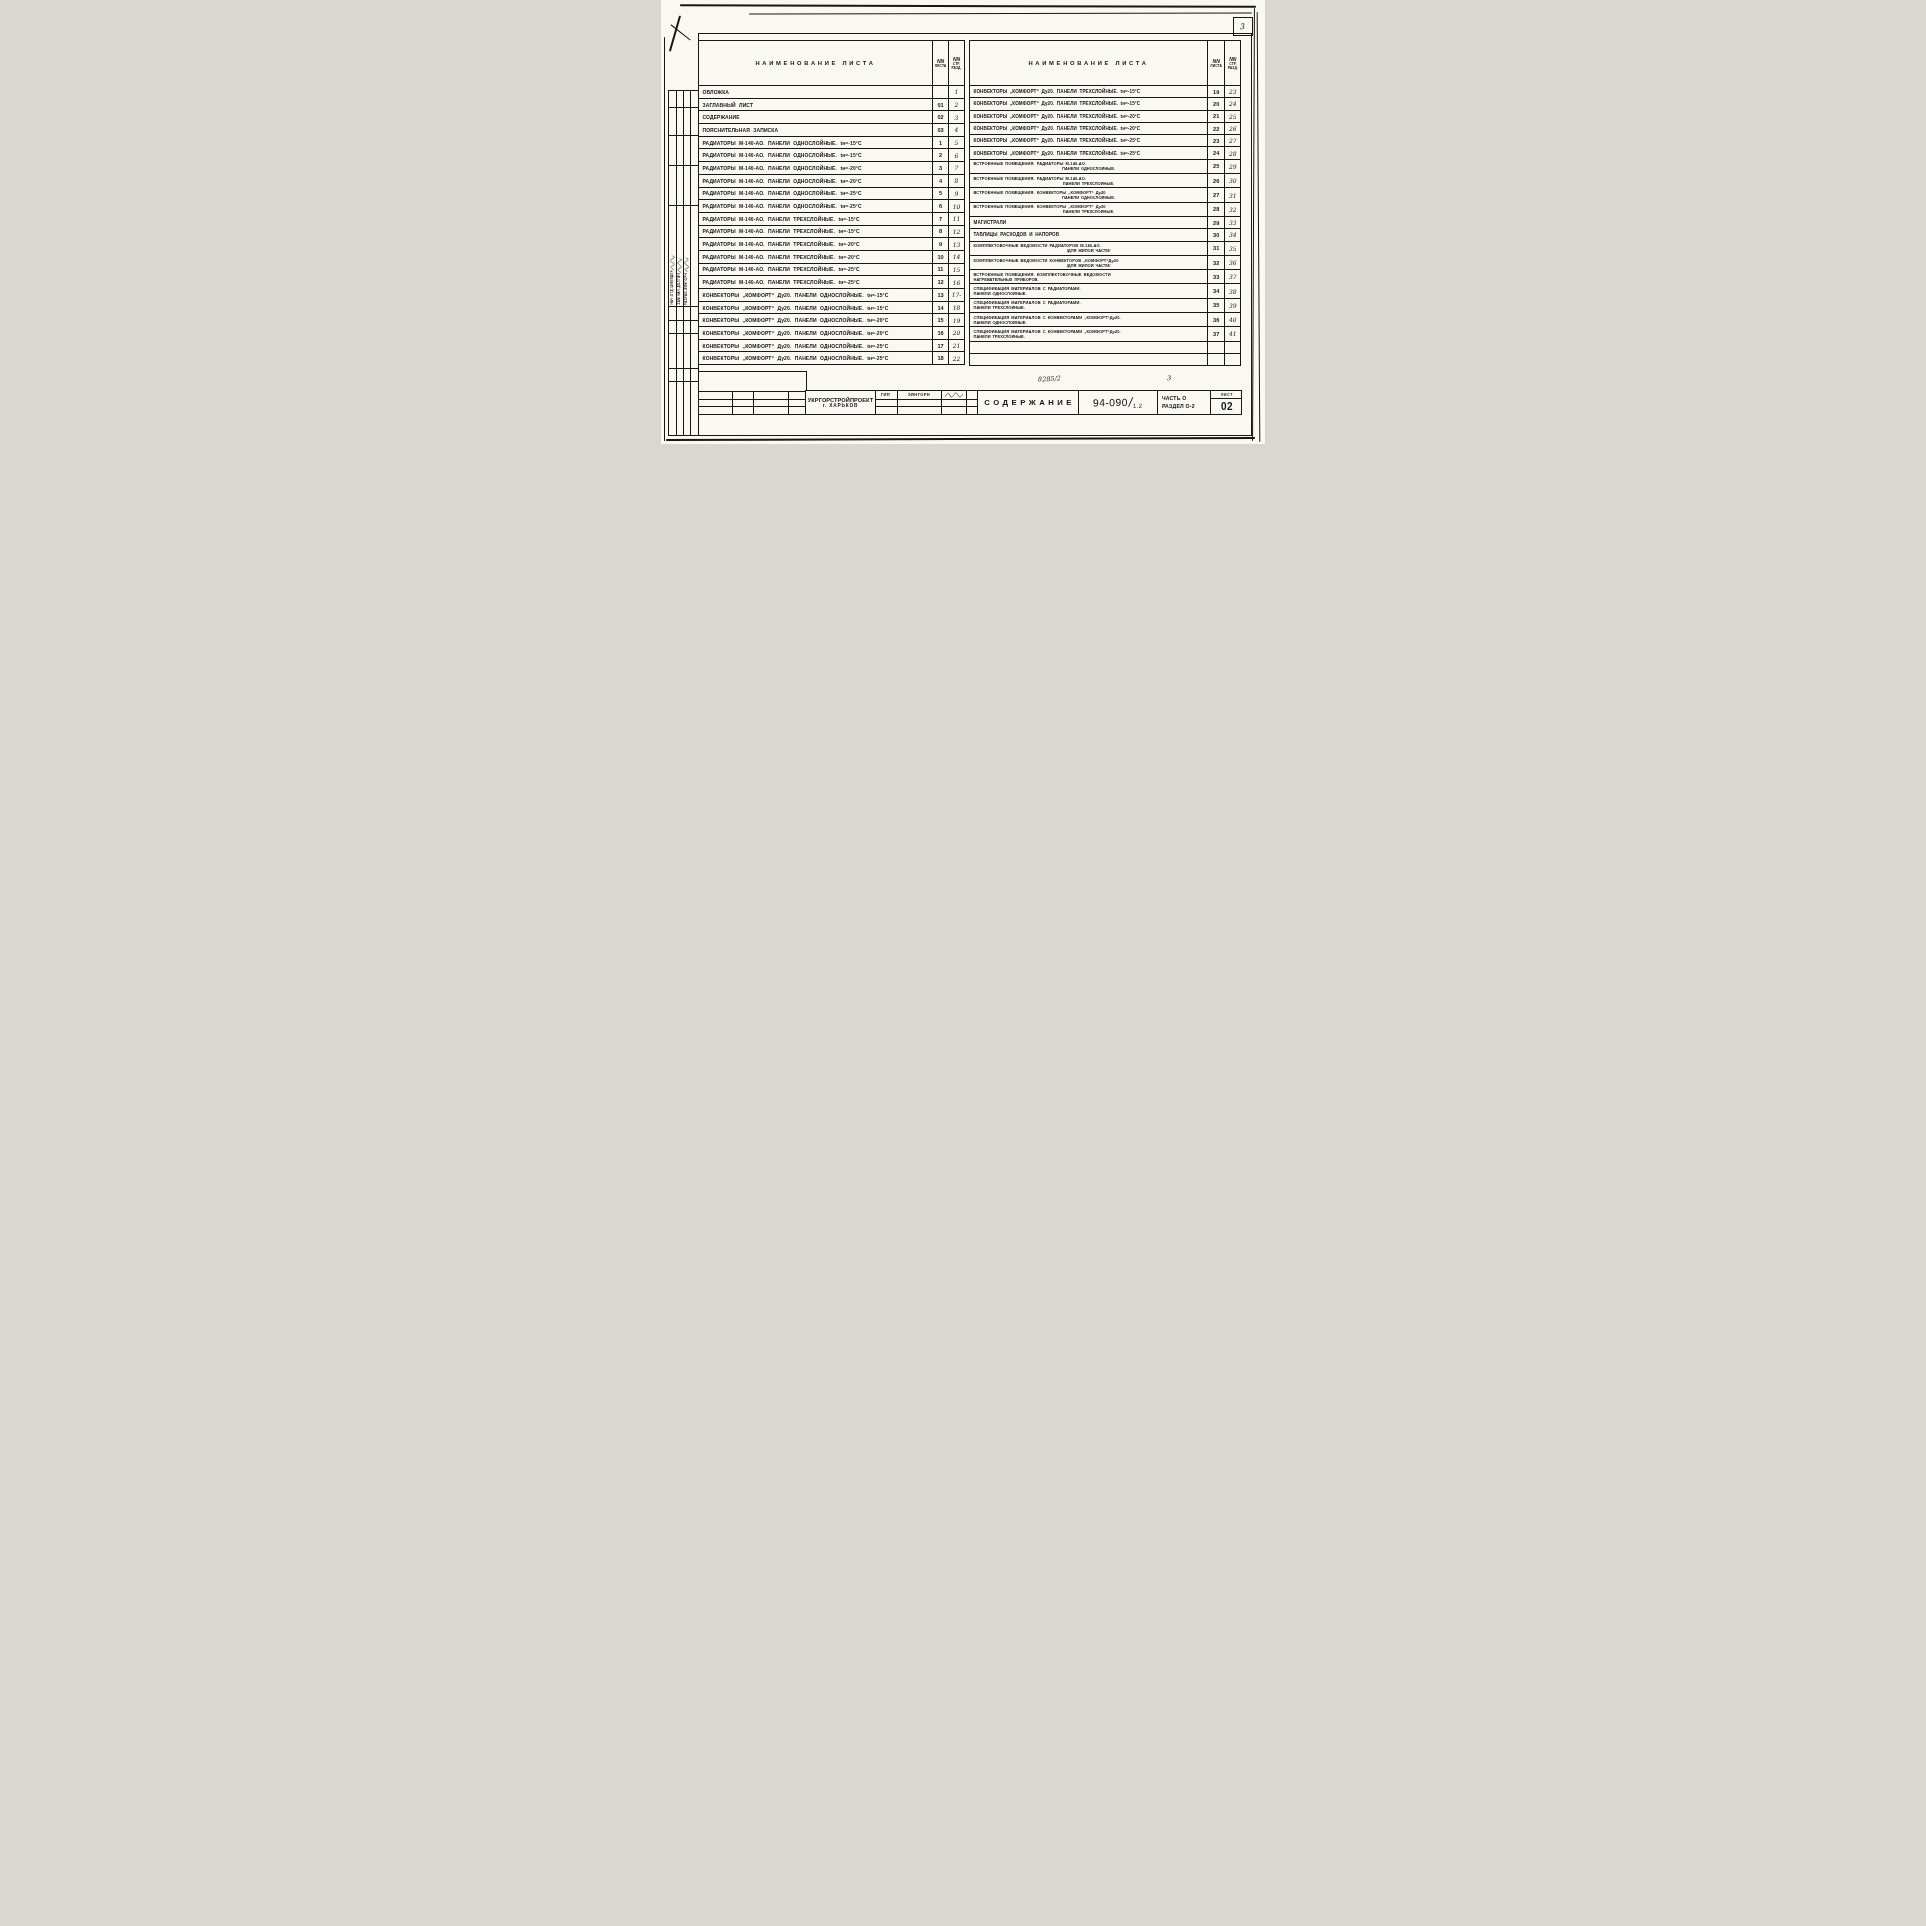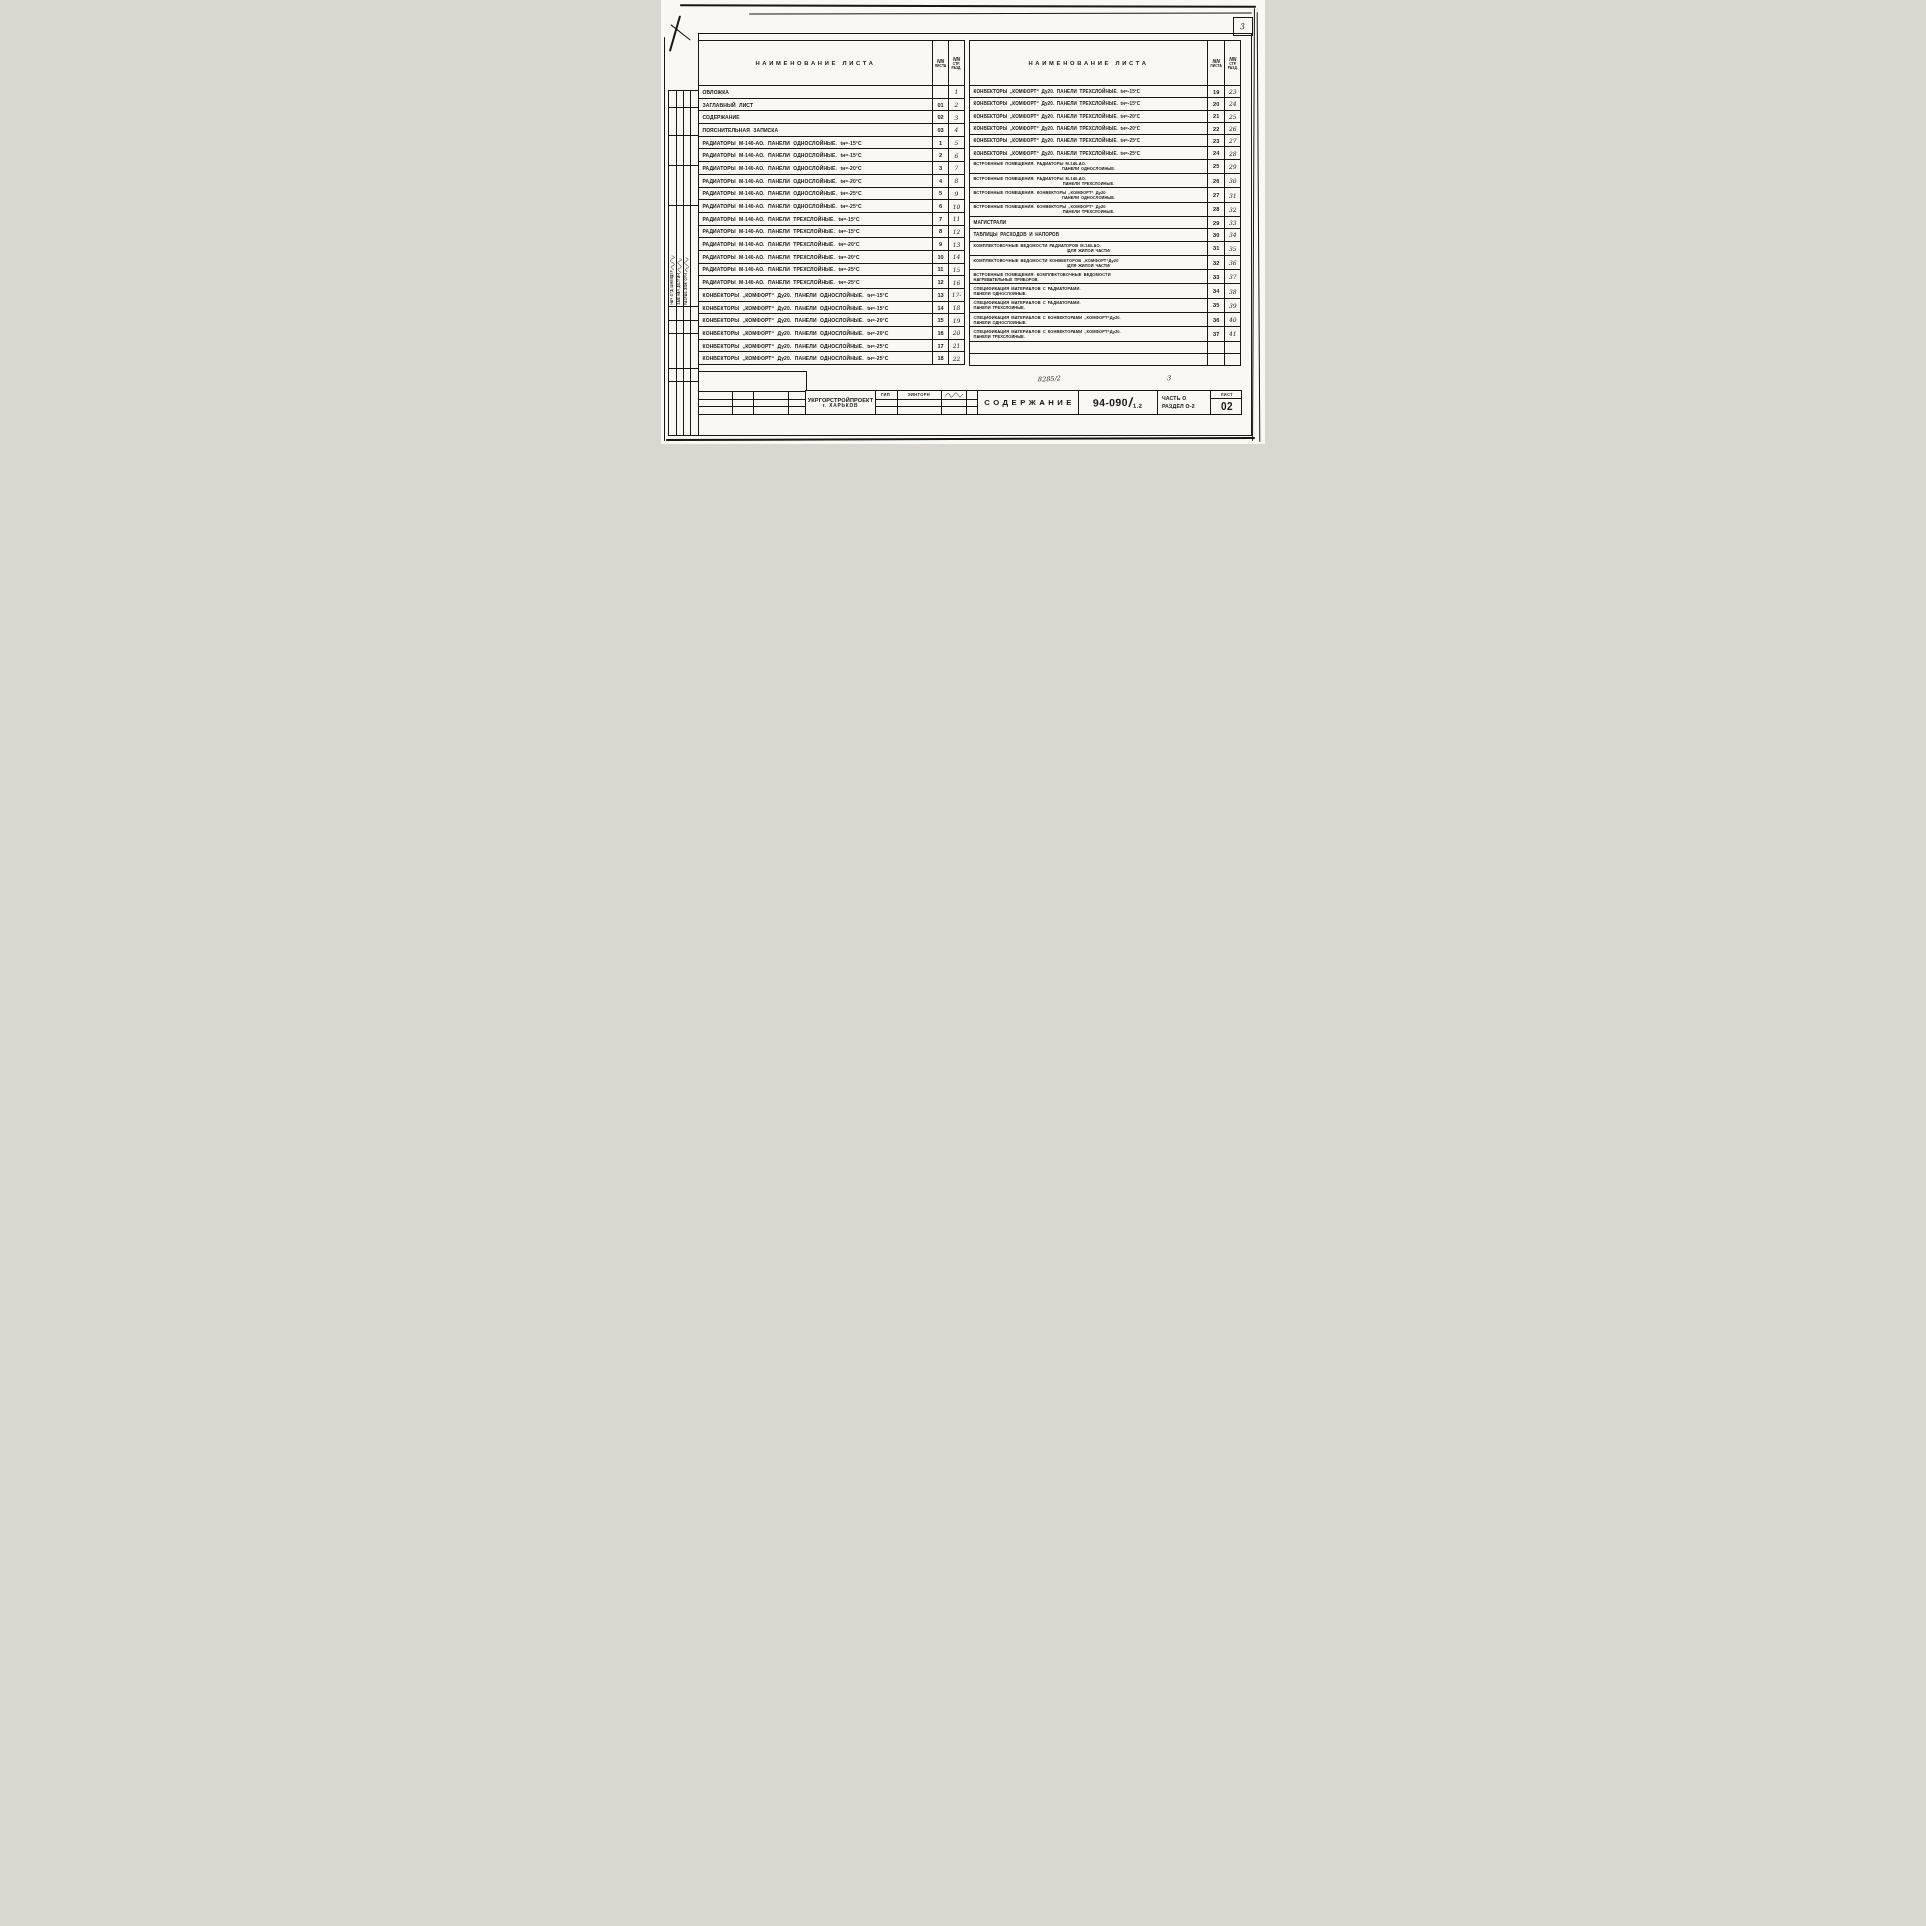--- a/index.html
+++ b/index.html
@@ -51,21 +51,21 @@
 
   
   #tb-grid{position:absolute;left:37px;top:371px;width:107px;height:42px;border:1.2px solid #1a1712;}
   #tb-grid .hl,#tb-grid .vl,#tb-main .hl,#tb-main .vl{position:absolute;background:#1a1712;}
   #tb-main{position:absolute;left:144px;top:390px;width:435px;height:23px;border:1.2px solid #1a1712;background:#f9f8f3;}
   .tb-cell{position:absolute;display:flex;flex-direction:column;align-items:center;justify-content:center;}
   .tb-org-line1{font-weight:bold;font-size:5.6px;letter-spacing:0.1px;white-space:nowrap;}
   .tb-org-line2{font-weight:bold;font-size:4.8px;letter-spacing:0.8px;margin-top:0.8px;}
   .tb-gip{font-weight:bold;font-size:4px;letter-spacing:0.4px;}
   .tb-title{font-weight:bold;font-size:7.7px;letter-spacing:3.5px;padding-left:2.3px;}
-  .tb-doc{font-weight:bold;font-size:10.4px;letter-spacing:0.4px;white-space:nowrap;transform:rotate(-1deg);}
+  .tb-doc{font-weight:normal;font-size:10.4px;letter-spacing:0.4px;white-space:nowrap;transform:rotate(-1deg);}
   .tb-doc .slash{font-size:13px;font-style:italic;margin:0 0.4px 0 0.8px;}
   .tb-doc .sub{font-size:5.8px;align-self:flex-end;margin-bottom:0.8px;}
   .tb-part{align-items:flex-start;padding-left:3.9px;box-sizing:border-box;}
   .tb-part div{font-weight:bold;font-size:5.2px;letter-spacing:0.2px;line-height:1.35;white-space:nowrap;}
   .tb-sheet-label{font-weight:bold;font-size:3.5px;letter-spacing:0.6px;}
   .tb-sheet-no{font-weight:bold;font-size:10px;letter-spacing:0.4px;}
 
   .hand{position:absolute;font:italic 6.5px "DejaVu Serif",serif;white-space:nowrap;}
 </style>
 </head>

